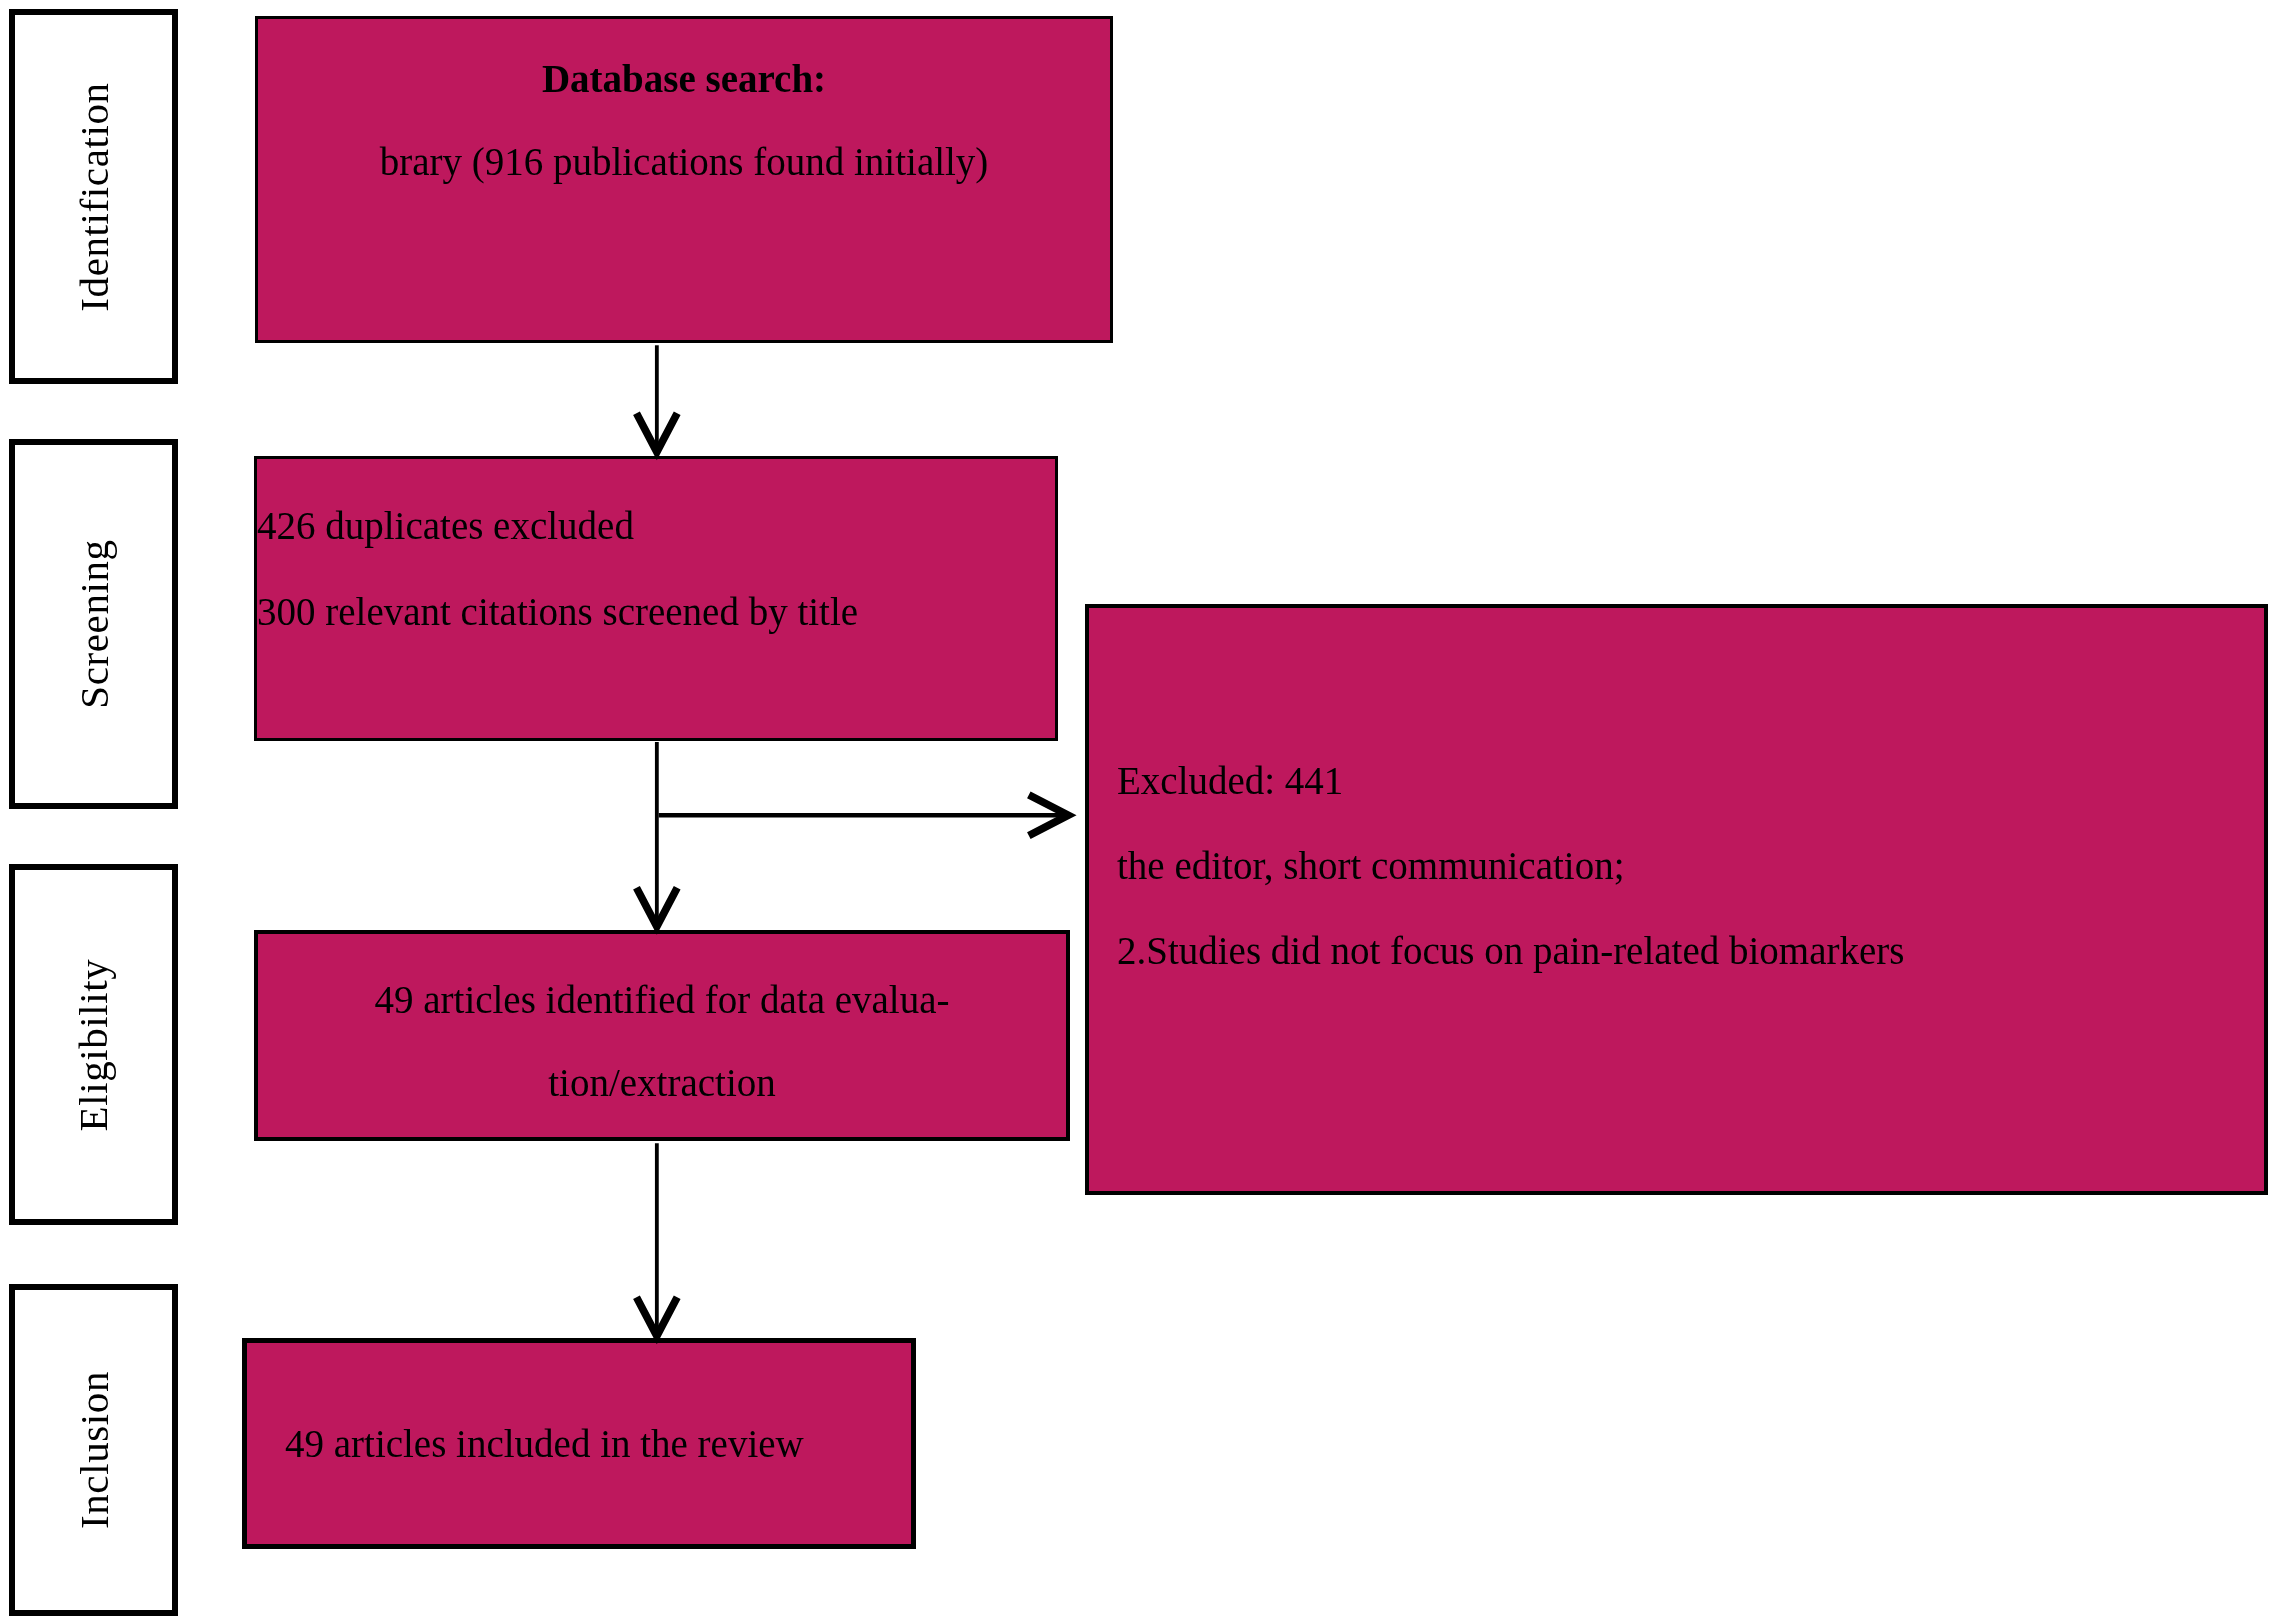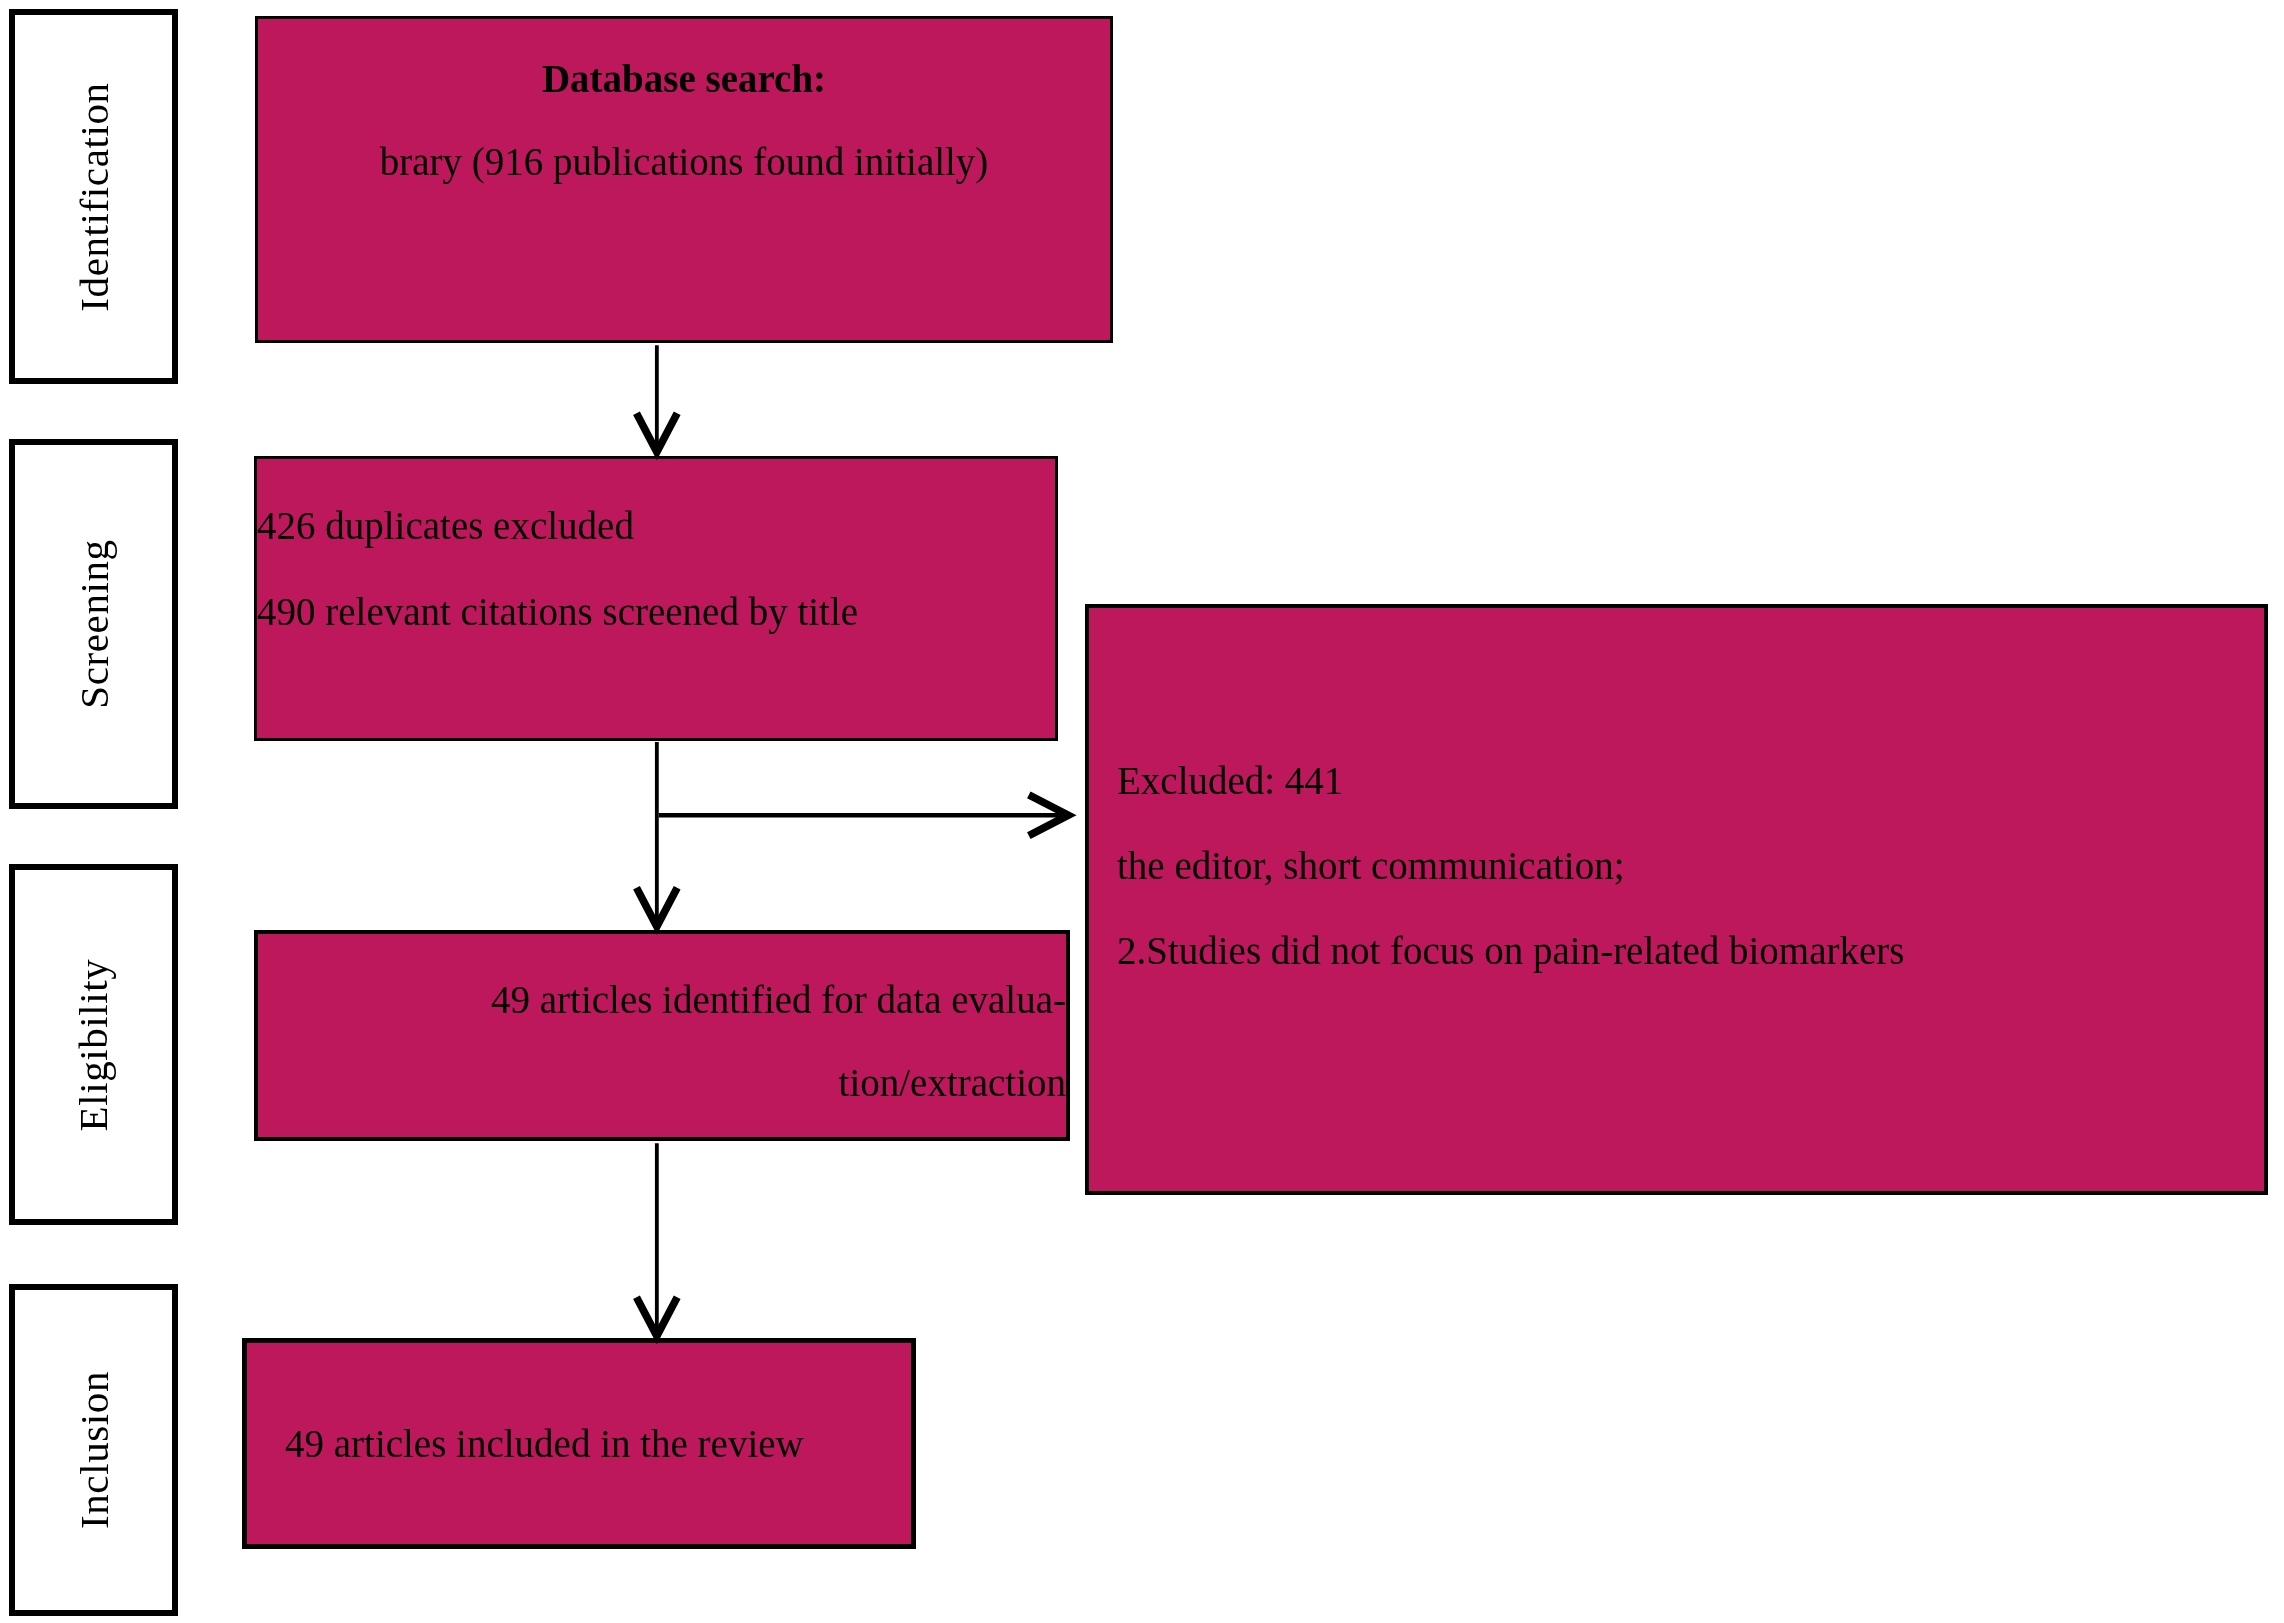--- a/index.html
+++ b/index.html
@@ -59,21 +59,21 @@
 
   #box-excluded {
     left: 1085px; top: 604px; width: 1183px; height: 591px;
     border-width: 4.5px;
     text-align: left; padding: 130px 6.4px 0 28px; line-height: 85px; font-family: Liberation Serif, serif;
   }
 
   #box-eligibility {
     left: 254px; top: 930px; width: 816px; height: 211px;
     border-width: 4.5px;
-    text-align: right; padding-top: 24px; line-height: 83px;
+    text-align: center; padding-top: 24px; line-height: 83px;
   }
 
   #box-inclusion {
     left: 242px; top: 1338px; width: 674px; height: 211px;
     border-width: 5.7px;
     display: flex; align-items: center;
     padding-left: 38px;
   }
 
   
@@ -102,21 +102,21 @@
     <span class="stage-text">Inclusion</span>
   </div>
 
   <div class="flow-box" id="box-database">
     <div class="line">Database search:</div>
     <div class="line">brary (916 publications found initially)</div>
   </div>
 
   <div class="flow-box" id="box-screening">
     <div class="line">426 duplicates excluded</div>
-    <div class="line">490 relevant citations screened by title</div>
+    <div class="line">300 relevant citations screened by title</div>
   </div>
 
   <div class="flow-box" id="box-excluded">
     <div class="line">Excluded: 441</div>
     <div class="line">the editor, short communication;</div>
     <div class="line">2.Studies did not focus on pain-related biomarkers</div>
   </div>
 
   <div class="flow-box" id="box-eligibility">
     <div class="line">49 articles identified for data evalua-</div>

